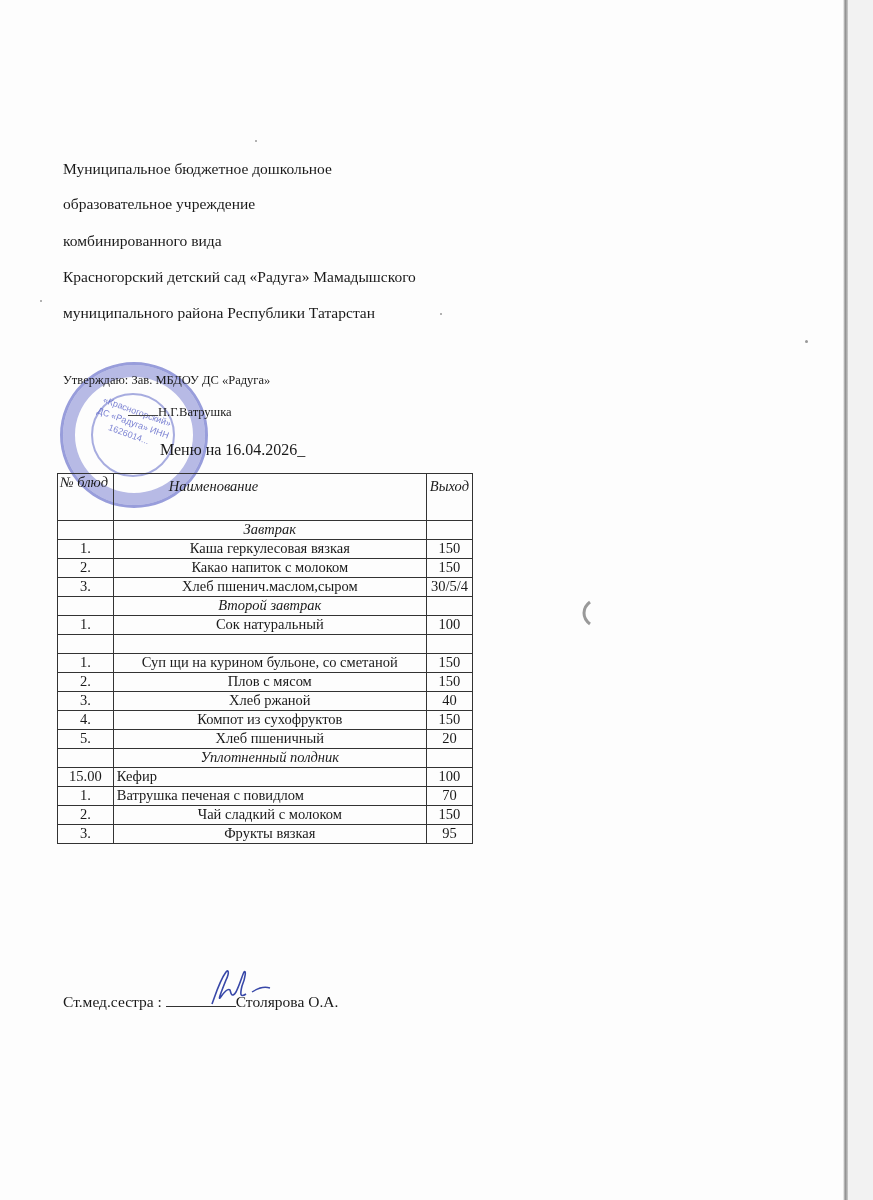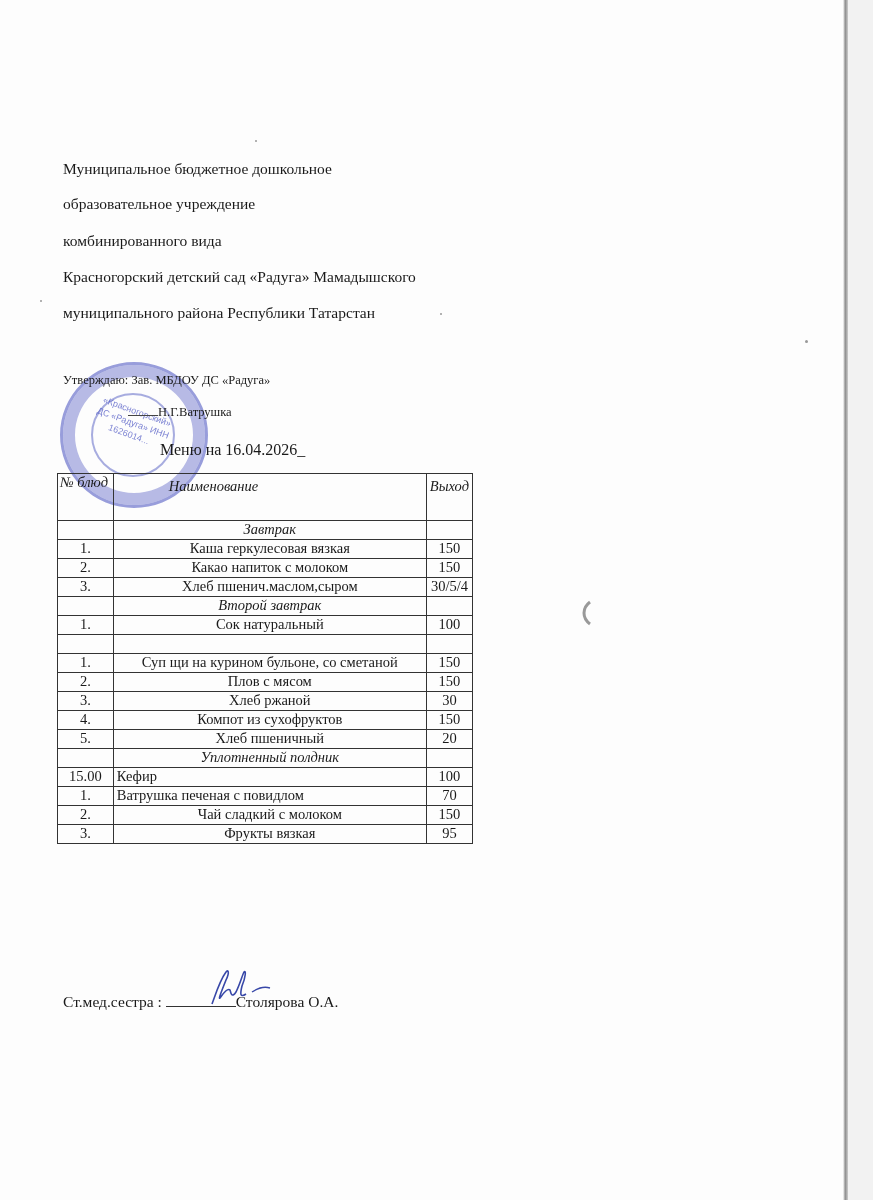--- a/index.html
+++ b/index.html
@@ -148,21 +148,21 @@
         <td class="c3">150</td>
       </tr>
       <tr>
         <td class="c1">2.</td>
         <td class="c2">Плов с мясом</td>
         <td class="c3">150</td>
       </tr>
       <tr>
         <td class="c1">3.</td>
         <td class="c2">Хлеб ржаной</td>
-        <td class="c3">30</td>
+        <td class="c3">40</td>
       </tr>
       <tr>
         <td class="c1">4.</td>
         <td class="c2">Компот из сухофруктов</td>
         <td class="c3">150</td>
       </tr>
       <tr>
         <td class="c1">5.</td>
         <td class="c2">Хлеб пшеничный</td>
         <td class="c3">20</td>

